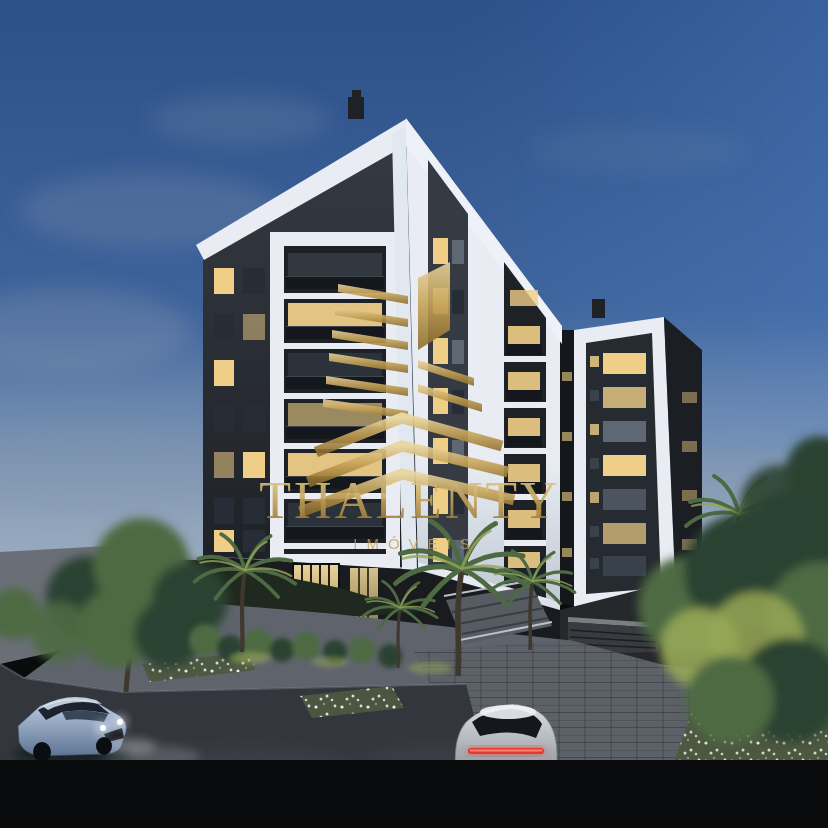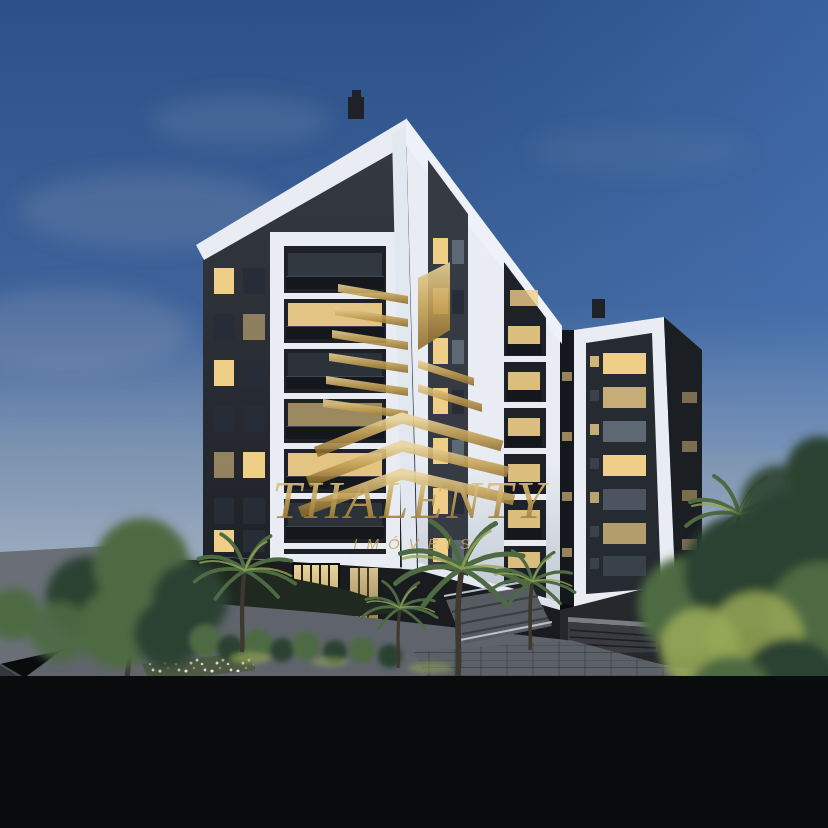--- a/index.html
+++ b/index.html
@@ -1,16 +1,16 @@
 <!DOCTYPE html>
 <html style="--sky_top: #2c5088; --sky_mid: #40659d; --sky_right: #4f80c4; --sky_haze: #9fafc0; --cloud: #8799b0; --facade_white: #e9edf3; --facade_shade: #bfc8d3; --facade_dark: #363b43; --facade_darker: #1e2126; --window_lit: #efce87; --window_blue: #5d6874; --window_dark: #262d36; --rail_dark: #14171c; --gold_light: #e9d49c; --gold: #c4a156; --gold_dark: #8b6c2f; --podium_dark: #191b1f; --garage_door: #393b40; --sidewalk: #6a6f77; --walkway: #5f646c; --pavers: #5c6168; --asphalt: #33363c; --soil: #20291f; --foliage_dark: #2b4230; --foliage_mid: #4d6a43; --foliage_lit: #96a756; --flower_base: #4d5841; --trunk: #3f382e; --car_blue_light: #bfd0e6; --car_blue_dark: #5f7494; --car_silver_light: #dde1e6; --car_silver_dark: #83878d; --taillight: #e23a2e; --headlight: #ffffff;"><head>
 <meta charset="utf-8">
 <style>
   html,body{margin:0;padding:0;background:#0a0b0d;}
-  .stage{position:relative;width:828px;height:676px;overflow:hidden;font-family:"Liberation Sans",sans-serif;font-style:italic;}
+  .stage{position:relative;width:828px;height:760px;overflow:hidden;font-family:"Liberation Sans",sans-serif;}
   svg{display:block}
   .brand-text{font-family:"Liberation Serif",serif;font-size:52px;letter-spacing:3px;}
   .tagline-text{font-family:"Liberation Sans",sans-serif;font-size:15px;letter-spacing:9px;}
 </style>
 </head>
 <body>
 
 <div class="stage">
 <svg width="828" height="828" viewBox="0 0 828 828">
   <defs>

